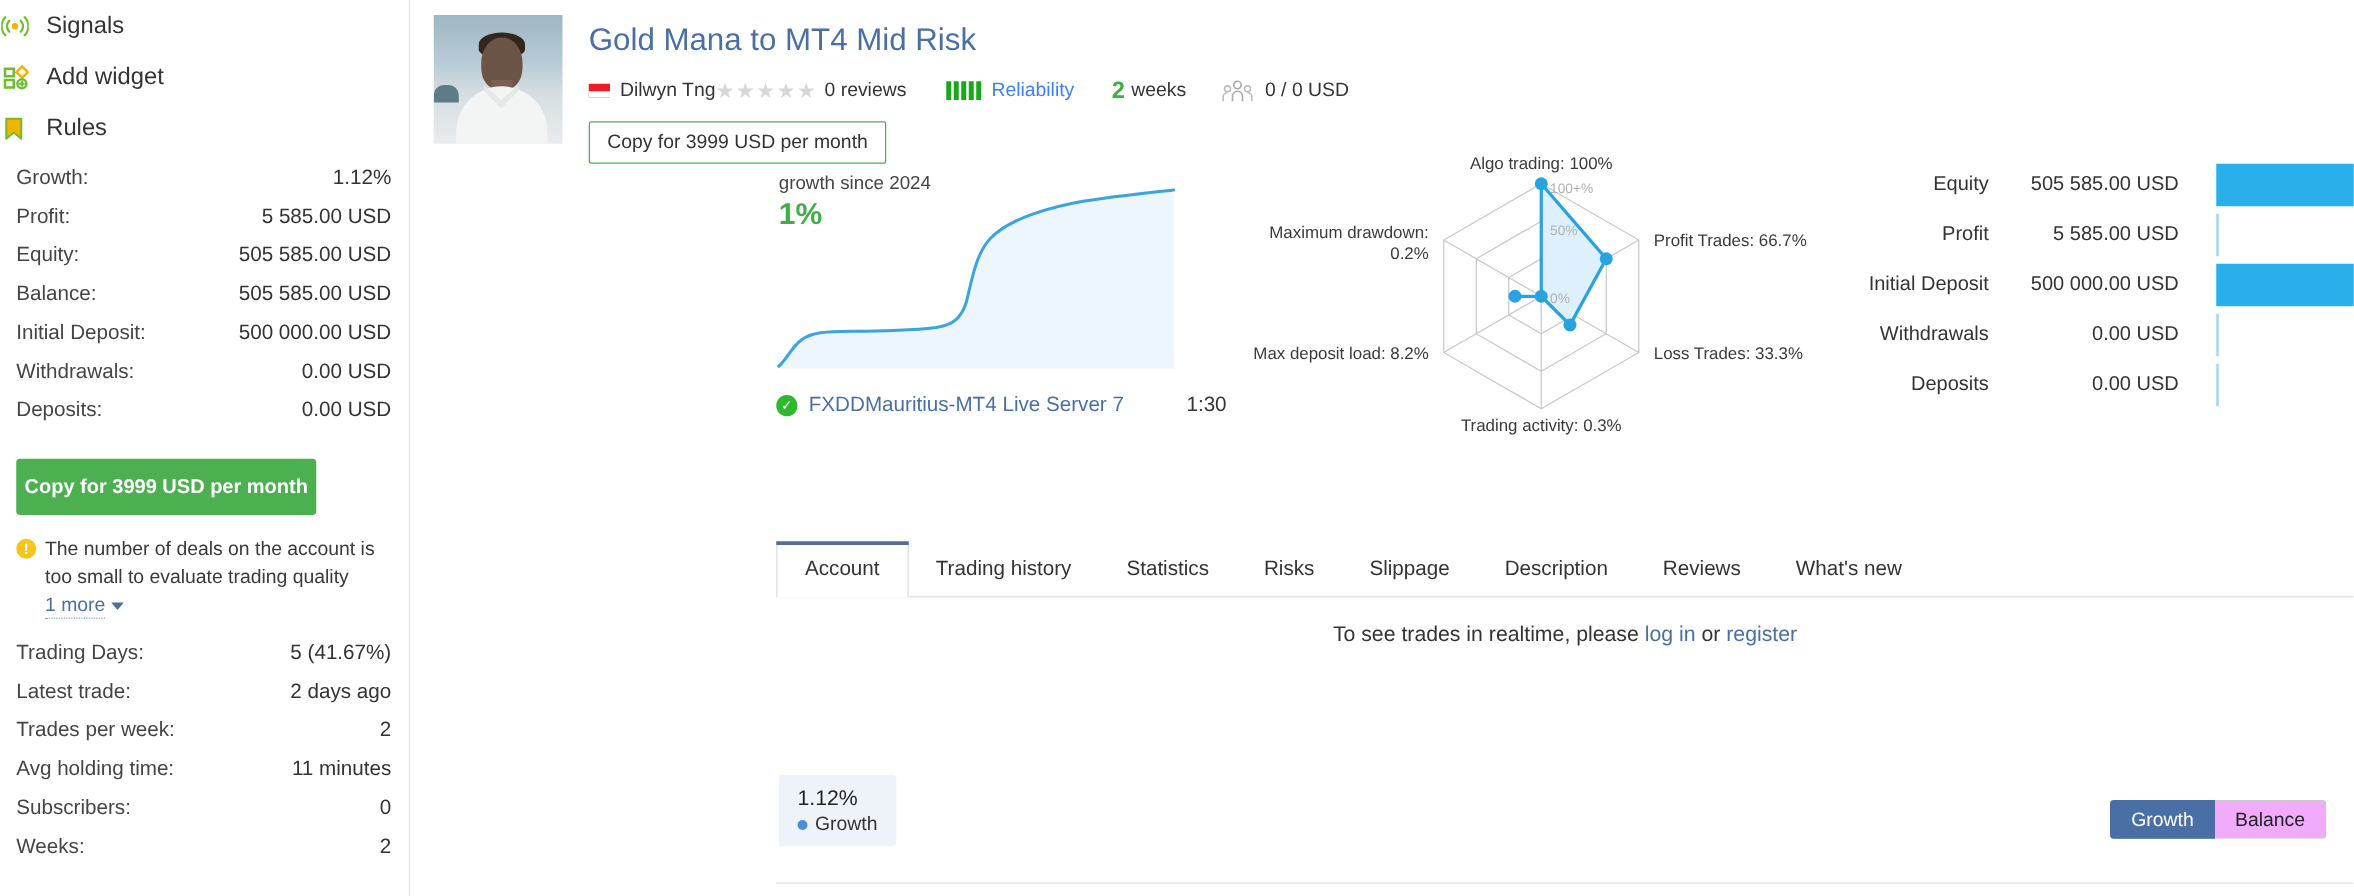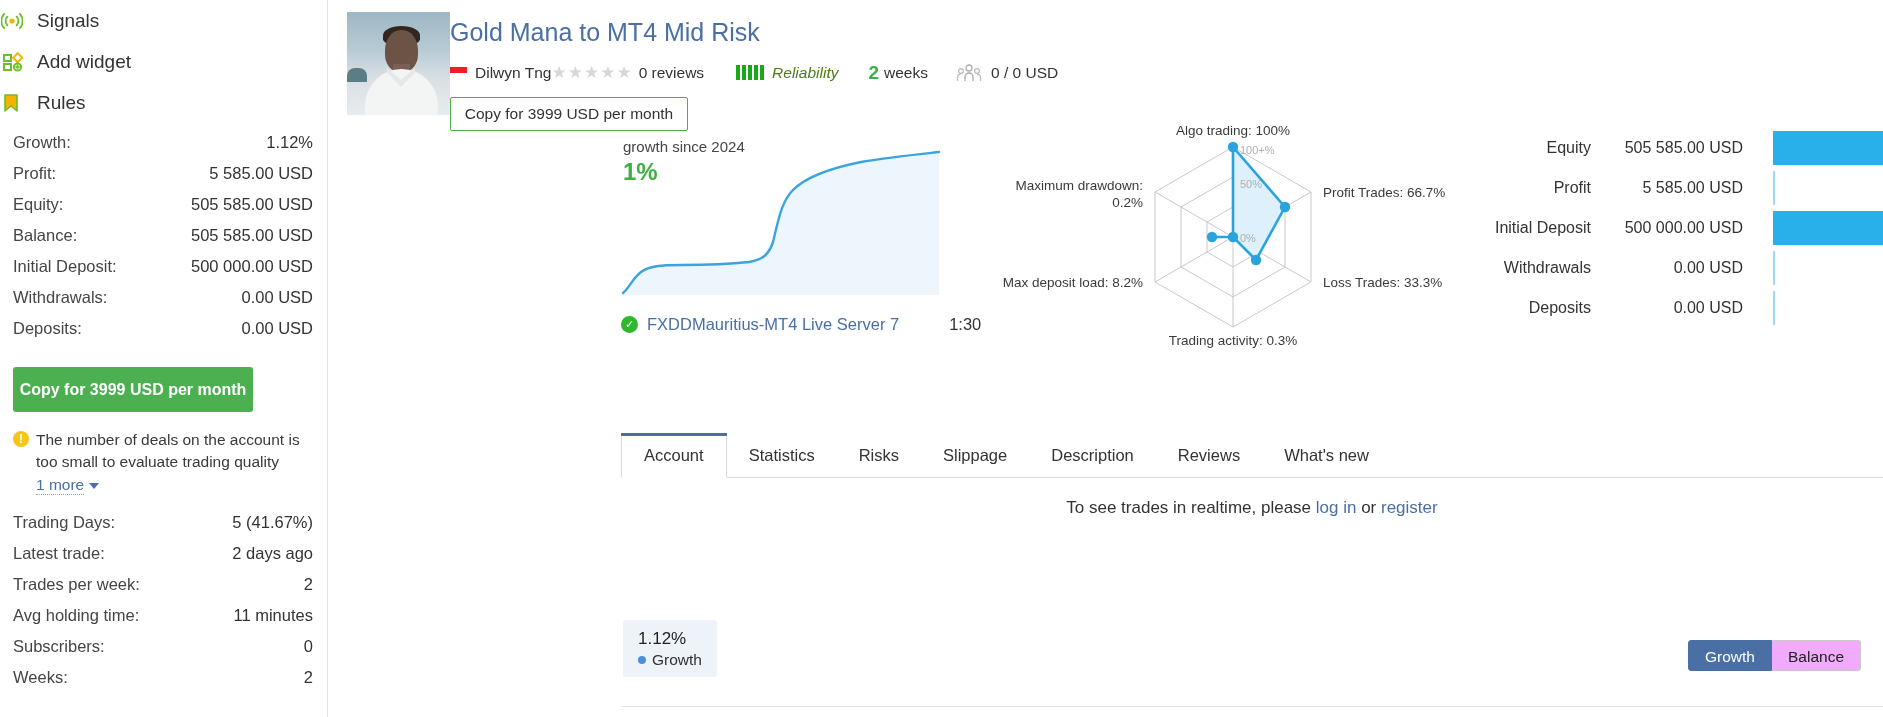--- a/index.html
+++ b/index.html
@@ -88,39 +88,39 @@
     position: absolute; left: 18px; top: 57px; width: 73px; height: 48px;
     background: #f3f4f4; border-radius: 38px 38px 0 0;
   }
   .av-neck { position: absolute; left: 46px; top: 52px; width: 17px; height: 14px; background: #7a6052; }
   .av-collar {
     position:absolute; left:40px; top:56px; width:28px; height:20px;
     background:#e6e8e8; clip-path: polygon(0 0, 50% 60%, 100% 0, 100% 22%, 50% 95%, 0 22%);
   }
   .av-sea { position: absolute; left: 0; top: 56px; width: 20px; height: 14px; background: #5d7d86; border-radius: 8px 8px 0 0; }
 
-  .hinfo { padding-top: 6px; }
+  .hinfo { padding-left: 21px; padding-top: 6px; }
   .title {
     font-size: 25px; color: #4a6fa5; font-weight: normal;
     cursor: pointer; line-height: 1.15;
   }
   .meta-row { display: flex; align-items: center; gap: 0; margin-top: 15px; font-size: 15.5px; }
   .flag {
     width: 17px; height: 11px; background: #ee1c25; position: relative; margin-right: 8px; flex: 0 0 17px;
   }
   .flag::after {
     content: ""; position: absolute; left: 0; top: 5.5px; width: 17px; height: 5.5px; background: #fff;
   }
   .author { color: #333; }
   .stars { display: flex; gap: 1px; margin-right: 7px; }
   .star { color: #d8d8d8; font-size: 17px; line-height: 1; }
   .reviews { color: #333; margin-right: 32px; }
   .rel-bars { display: flex; gap: 2px; margin-right: 8px; }
   .rel-bar { width: 4px; height: 15px; background: #1aa81a; }
-  .rel-label { color: #4d7c0f; margin-right: 30px; font-style: italic; }
+  .rel-label { color: #3b82f6; margin-right: 30px; }
   .weeks-num { color: #3cb043; font-size: 19px; font-weight: bold; margin-right: 5px; }
   .weeks-label { color: #333; margin-right: 28px; }
   .subs-icon { margin-right: 9px; color: #999; display: flex; }
   .subs-val { color: #333; }
 
   .copy-btn-outline {
     margin-top: 13px; width: 238px; height: 34px;
     border: 1px solid #4caf50; background: #fff; color: #333;
     font-size: 15.5px; border-radius: 2px; cursor: pointer;
     font-family: "Liberation Sans", sans-serif;
@@ -447,20 +447,23 @@
           <i class="rbar-tick"></i>
         </span>
       </div>
     </div>
 
     <nav class="tabs">
       <div class="tab active">
           <span>Account</span>
         </div>
       <div class="tab">
+          <span>Trading history</span>
+        </div>
+      <div class="tab">
           <span>Statistics</span>
         </div>
       <div class="tab">
           <span>Risks</span>
         </div>
       <div class="tab">
           <span>Slippage</span>
         </div>
       <div class="tab">
           <span>Description</span>

